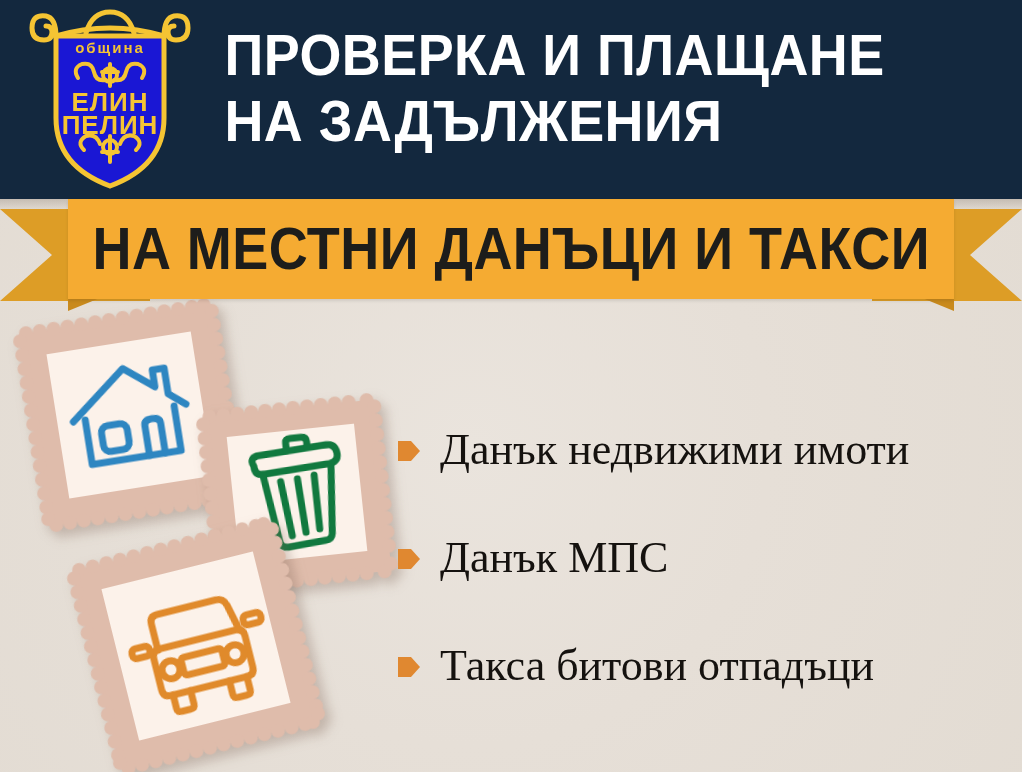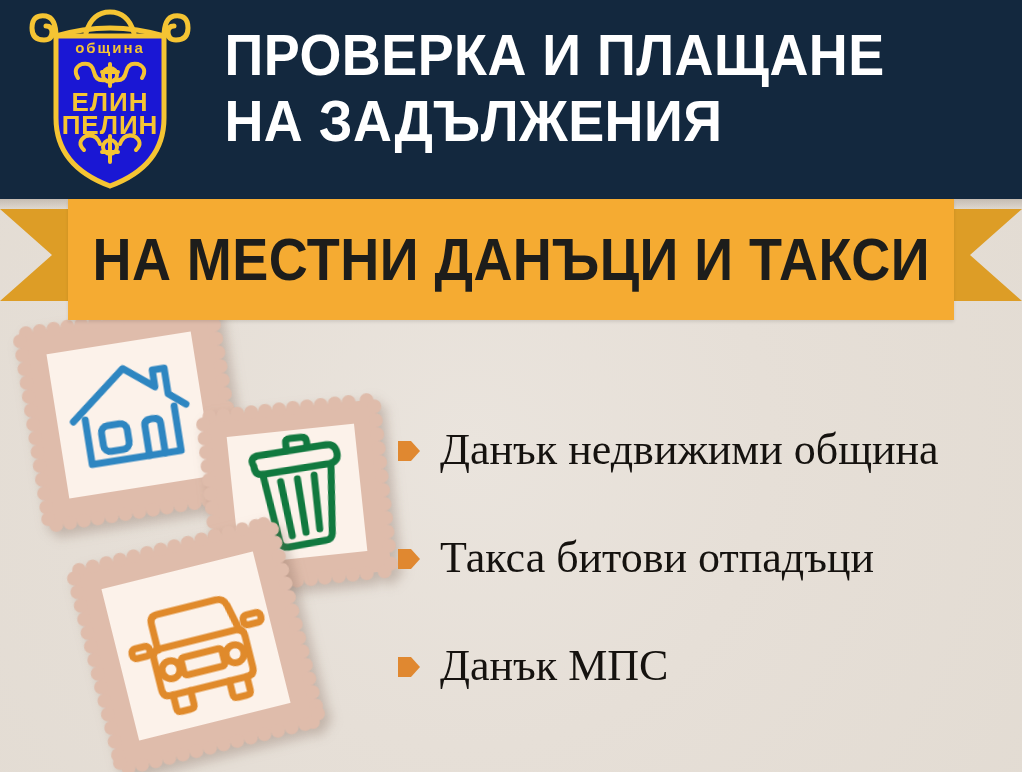--- a/index.html
+++ b/index.html
@@ -72,21 +72,21 @@
     -webkit-clip-path:polygon(0 0,44px 0,0 18px);
             clip-path:polygon(0 0,44px 0,0 18px);
   }
   .ribbon-fold-r{
     position:absolute;right:68px;top:94px;width:44px;height:18px;
     background:#c98a1d;
     -webkit-clip-path:polygon(0 0,44px 0,44px 18px);
             clip-path:polygon(0 0,44px 0,44px 18px);
   }
   .ribbon-main{
-    position:absolute;left:68px;top:0;width:886px;height:121px;
+    position:absolute;left:68px;top:0;width:886px;height:100px;
     background:#f5ab32;
     display:flex;align-items:center;justify-content:center;
     box-shadow:0 2px 3px rgba(0,0,0,0.10);
   }
   .ribbon-text{
     color:#1d1d1b;
     font-family:"Liberation Sans", sans-serif;
     font-weight:bold;
     font-size:60px;
     line-height:60px;
@@ -426,36 +426,36 @@
   </div>
 
   <div class="list">
 
     <div class="list-item">
       <span class="bullet">
         <svg width="22" height="26" viewBox="0 0 22 26" aria-hidden="true">
           <path d="M0 3 L13 3 L22 13 L13 23 L0 23 Z" fill="#e08830"></path>
         </svg>
       </span>
-      <span class="item-label">Данък недвижими община</span>
+      <span class="item-label">Данък недвижими имоти</span>
+    </div>
+
+    <div class="list-item">
+      <span class="bullet">
+        <svg width="22" height="26" viewBox="0 0 22 26" aria-hidden="true">
+          <path d="M0 3 L13 3 L22 13 L13 23 L0 23 Z" fill="#e08830"></path>
+        </svg>
+      </span>
+      <span class="item-label">Данък МПС</span>
     </div>
 
     <div class="list-item">
       <span class="bullet">
         <svg width="22" height="26" viewBox="0 0 22 26" aria-hidden="true">
           <path d="M0 3 L13 3 L22 13 L13 23 L0 23 Z" fill="#e08830"></path>
         </svg>
       </span>
       <span class="item-label">Такса битови отпадъци</span>
     </div>
 
-    <div class="list-item">
-      <span class="bullet">
-        <svg width="22" height="26" viewBox="0 0 22 26" aria-hidden="true">
-          <path d="M0 3 L13 3 L22 13 L13 23 L0 23 Z" fill="#e08830"></path>
-        </svg>
-      </span>
-      <span class="item-label">Данък МПС</span>
-    </div>
-
   </div>
 
 </div>
 
 </body></html>

